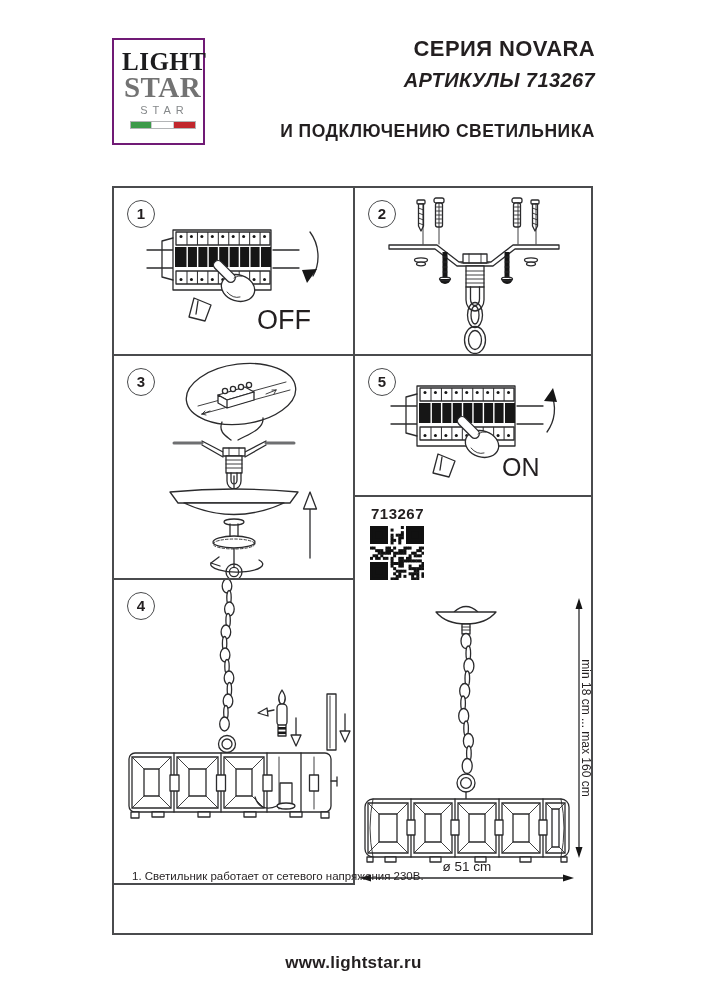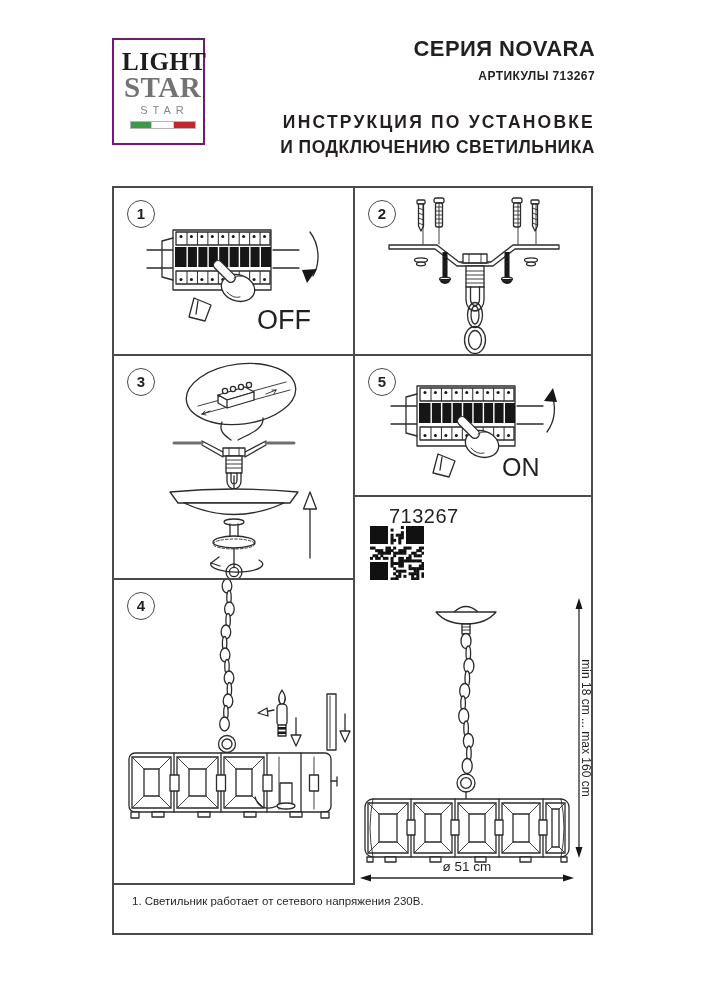--- a/index.html
+++ b/index.html
@@ -12,34 +12,34 @@
            font-size:25px;line-height:24px;letter-spacing:.5px;color:#1c1c1e;}
   .logo-l2{font-family:"Liberation Serif",serif;font-weight:bold;font-size:29px;
            line-height:27px;letter-spacing:.5px;color:#737373;}
   .logo-l3{font-size:11px;letter-spacing:5px;margin-left:4px;margin-top:3px;color:#85888a;}
   .flag{display:flex;width:66px;height:8px;margin:5px auto 0;border:1px solid #b3b5b7;box-sizing:border-box;}
   .flag span:nth-child(1){flex:1;background:#3d9a4a;}
   .flag span:nth-child(2){flex:1;background:#ffffff;border-left:1px solid #c9cbcc;border-right:1px solid #c9cbcc;}
   .flag span:nth-child(3){flex:1;background:#c1272d;}
   .hdr{position:absolute;right:112px;top:36px;text-align:right;}
   .hdr-series{font-size:22px;font-weight:bold;letter-spacing:.4px;}
-  .hdr-art{font-size:12px;font-weight:bold;letter-spacing:.4px;margin-top:7px;}
+  .hdr-art{font-size:20px;font-weight:bold;letter-spacing:.4px;margin-top:7px;font-style:italic;}
   .hdr-title{margin-top:27px;font-weight:bold;font-size:17.5px;line-height:25px;}
   .hdr-title .t1{letter-spacing:2.2px;}
   .hdr-title .t2{letter-spacing:.5px;}
   
   .grid{position:absolute;left:112px;top:186px;width:481px;height:749px;
         border:2px solid #4a4b4d;box-sizing:border-box;}
   .dv{position:absolute;background:#4a4b4d;}
   .cell{position:absolute;}
   .stepnum{position:absolute;left:13px;top:12px;width:28px;height:28px;border:1.6px solid #4a4b4d;
            border-radius:50%;box-sizing:border-box;text-align:center;line-height:25px;
            font-size:15px;font-weight:bold;background:#fff;z-index:3;}
   
-  .notes{position:absolute;left:0;top:697px;width:477px;height:48px;}
+  .notes{position:absolute;left:0;top:672px;width:477px;height:48px;}
   .notes div{font-size:11.5px;line-height:17px;padding-left:18px;}
   .notes .n1{padding-top:8px;}
   .website{position:absolute;left:0;top:953px;width:707px;text-align:center;
            font-size:17px;font-weight:bold;letter-spacing:.3px;}
   
   svg{display:block;}
   .ln{fill:none;stroke:#2b2b2d;stroke-width:1.3;stroke-linecap:round;stroke-linejoin:round;}
   .th{fill:none;stroke:#2b2b2d;stroke-width:.9;stroke-linecap:round;}
   .fl{fill:#ffffff;stroke:#2b2b2d;stroke-width:1.3;stroke-linejoin:round;}
   .blk{fill:#161616;stroke:none;}
@@ -60,21 +60,20 @@
         <span></span>
         <span></span>
         <span></span>
       </div>
   </div>
 
   <div class="hdr">
     <div class="hdr-series">СЕРИЯ NOVARA</div>
     <div class="hdr-art">АРТИКУЛЫ 713267</div>
     <div class="hdr-title">
-      <div class="t1">ИНСТРУКЦИЯ ПО УСТАНОВКЕ</div>
       <div class="t2">И ПОДКЛЮЧЕНИЮ СВЕТИЛЬНИКА</div>
     </div>
   </div>
 
   <div class="grid">
 
     <div class="dv" style="left:239px;top:0;width:2px;height:695px;"></div>
     <div class="dv" style="left:0;top:166px;width:477px;height:2px;"></div>
     <div class="dv" style="left:241px;top:307px;width:236px;height:2px;"></div>
     <div class="dv" style="left:0;top:390px;width:239px;height:2px;"></div>
@@ -348,21 +347,21 @@
           <path class="th" d="M216,116 v52"></path>
         </g>
         <g>
           <path class="ln" d="M231,134 v18"></path>
           <polygon class="fl" points="231,162 226,151 236,151"></polygon>
         </g>
       </svg>
     </div>
 
     <div class="cell" style="left:241px;top:309px;width:236px;height:386px;">
-      <div style="position:absolute;left:34px;top:8px;font-size:20px;font-weight:normal;letter-spacing:.5px;">713267</div>
+      <div style="position:absolute;left:16px;top:8px;font-size:15px;font-weight:bold;letter-spacing:.5px;">713267</div>
       <svg class="qr" width="54" height="54" viewBox="0 0 54 54" style="position:absolute;left:15px;top:29px;">
           <rect x="30.86" y="0.00" width="3" height="3"></rect>
           <rect x="20.57" y="2.57" width="3" height="3"></rect>
           <rect x="30.86" y="5.14" width="3" height="3"></rect>
           <rect x="20.57" y="7.71" width="3" height="3"></rect>
           <rect x="25.71" y="7.71" width="3" height="3"></rect>
           <rect x="28.29" y="7.71" width="3" height="3"></rect>
           <rect x="30.86" y="7.71" width="3" height="3"></rect>
           <rect x="20.57" y="10.29" width="3" height="3"></rect>
           <rect x="28.29" y="10.29" width="3" height="3"></rect>
@@ -569,13 +568,14 @@
           <text class="svgtxt" font-size="13.5" text-anchor="middle" x="112" y="374">ø 51 cm</text>
         </g>
       </svg>
     </div>
 
     <div class="notes">
       <div class="n1">1. Светильник работает от сетевого напряжения 230В.</div>
     </div>
   </div>
 
+  <div class="website">www.lightstar.ru</div>
 </div>
 
 </body></html>

